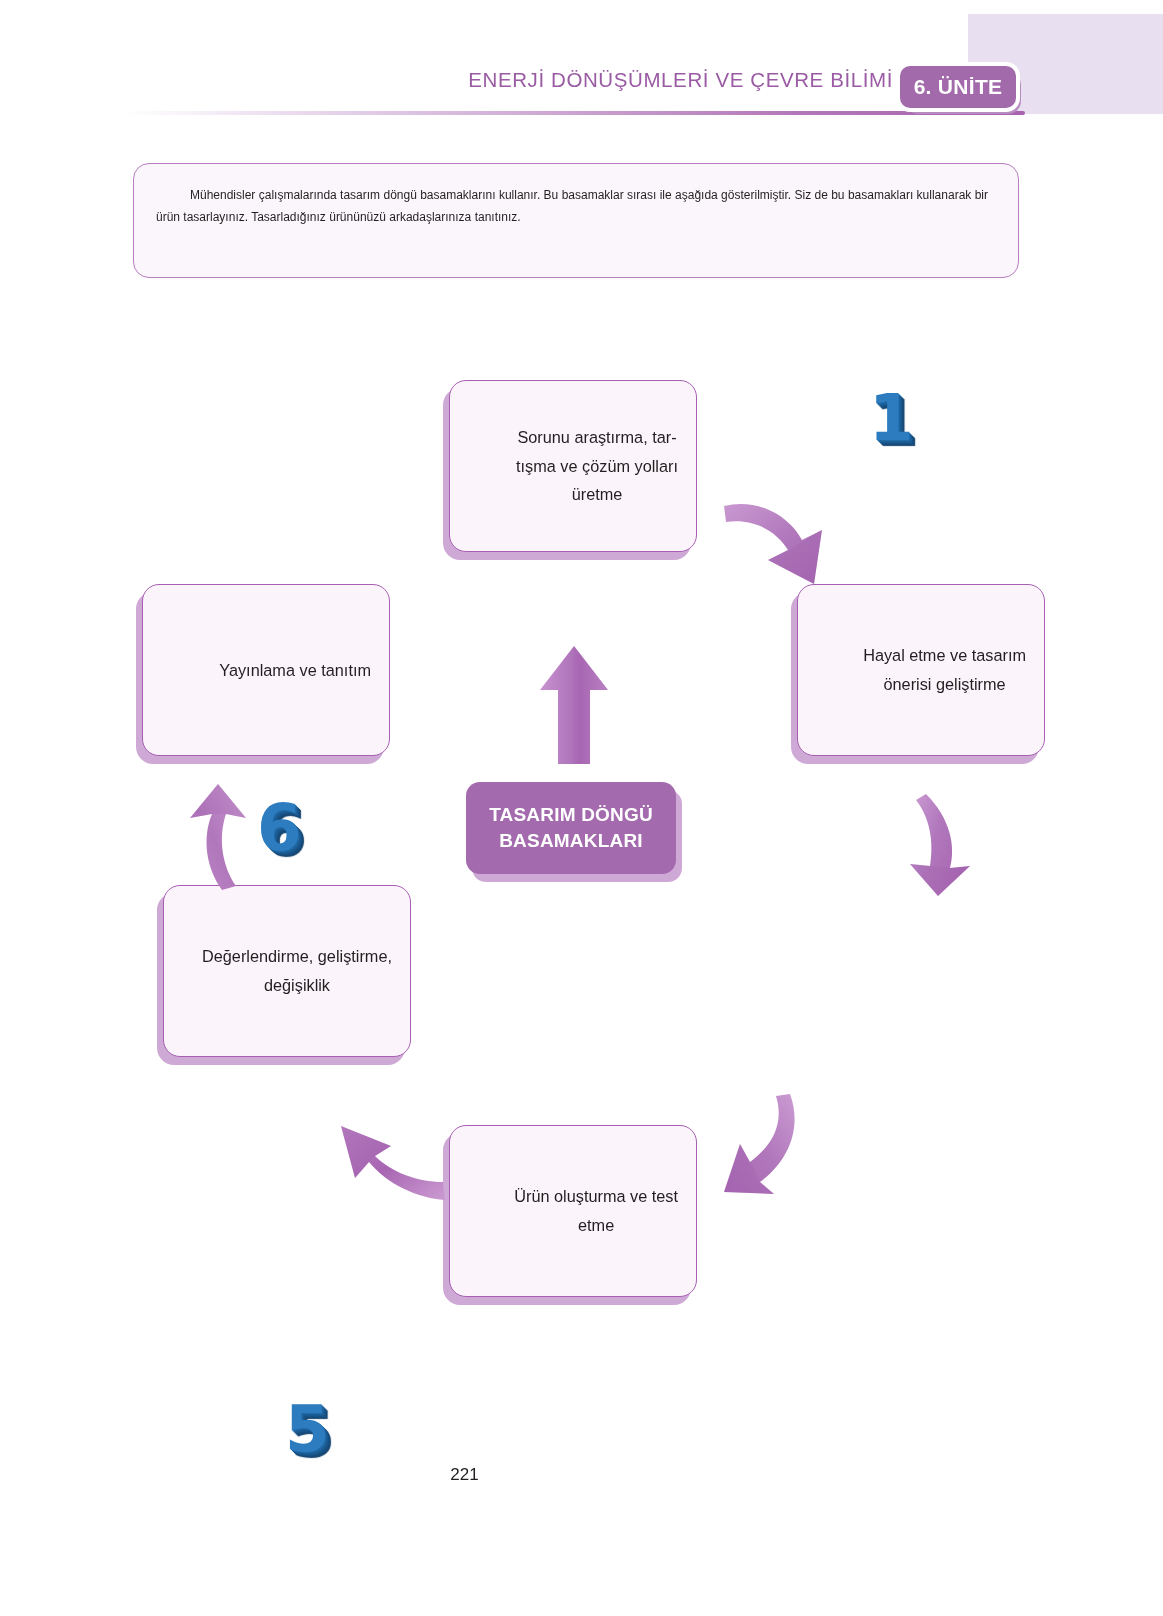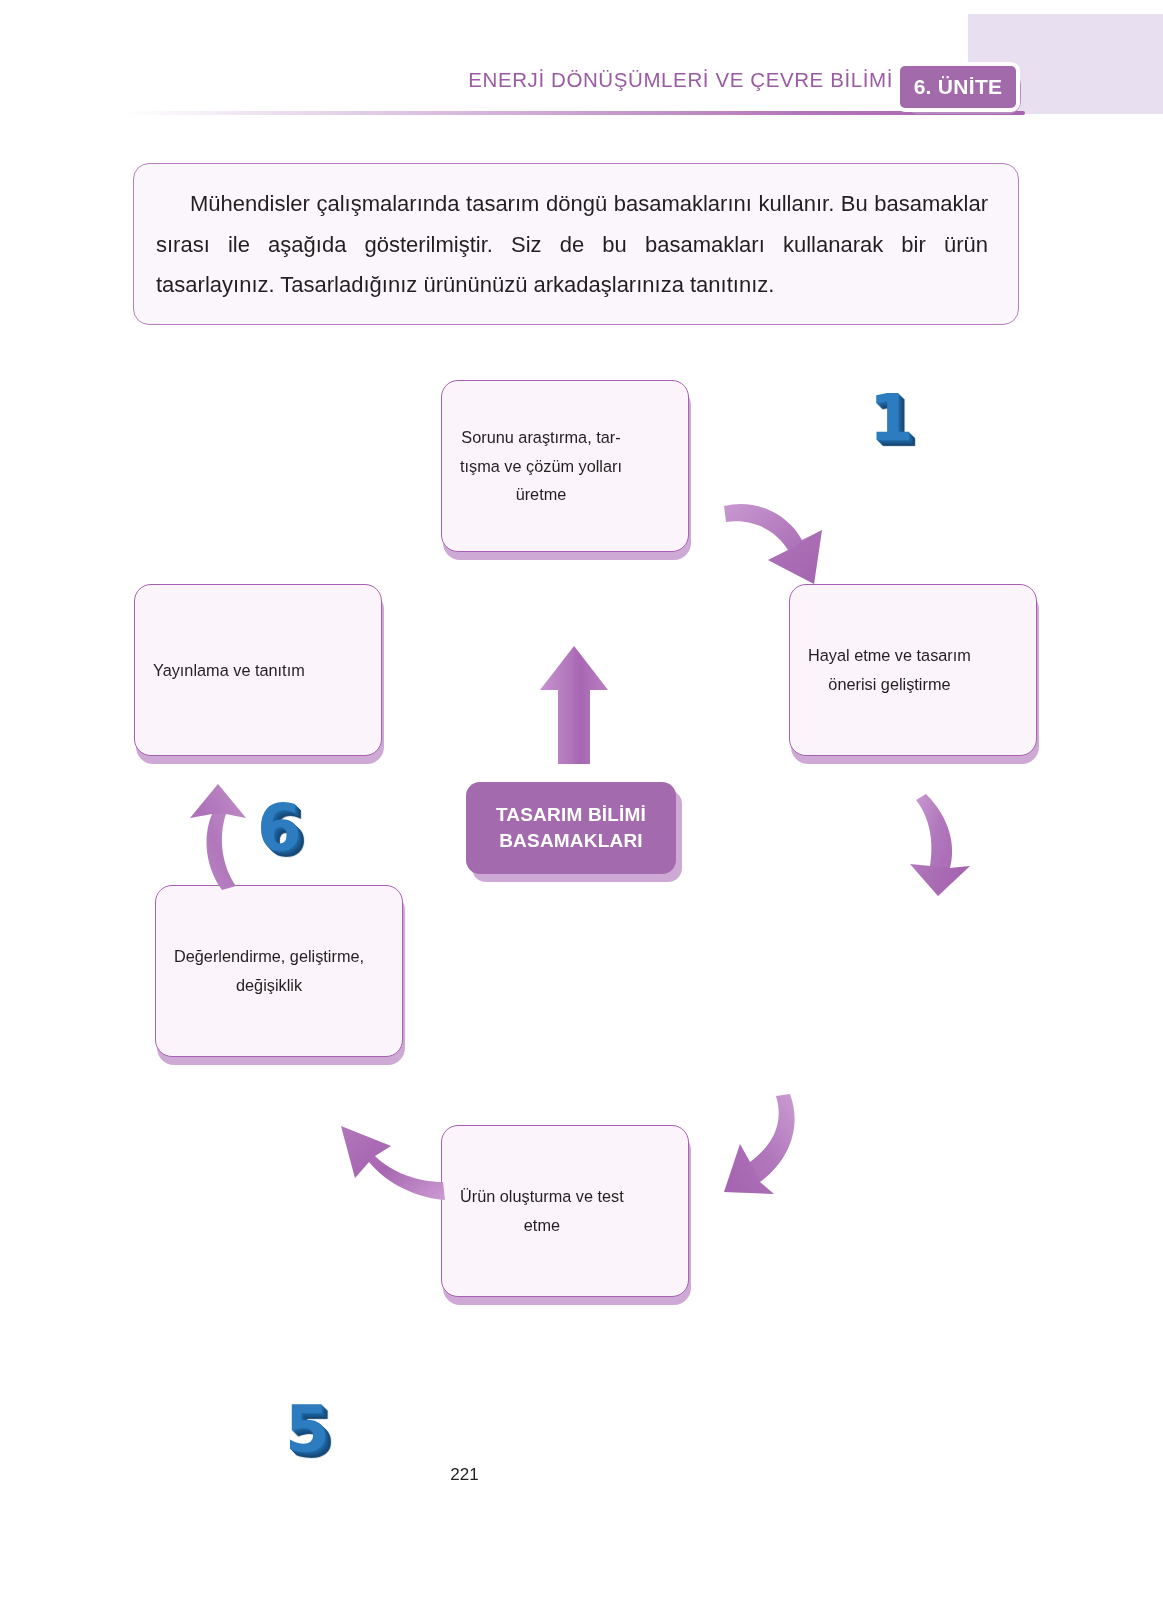--- a/index.html
+++ b/index.html
@@ -52,21 +52,21 @@
     left: 5px; top: 6px;
     width: 116px; height: 42px;
     background: #b78cc0;
     border-radius: 13px;
   }
   #unit-badge {
     position: absolute;
     left: 0; top: 0;
     width: 116px; height: 42px;
     background: #a269ab;
-    border-radius: 5px;
+    border-radius: 10px;
     color: #ffffff;
     font-size: 21px;
     font-weight: bold;
     display: flex;
     align-items: center;
     justify-content: center;
     letter-spacing: 0.3px;
     box-shadow: 0 0 0 4px #ffffff;
   }
 
@@ -75,21 +75,21 @@
     position: absolute;
     left: 133px; top: 163px;
     width: 886px;
     min-height: 115px;
     background: #fbf6fb;
     border: 1.6px solid #b77ec0;
     border-radius: 16px;
     padding: 20px 30px 18px 22px;
   }
   #intro-text {
-    font-size: 22px;
+    font-size: 12px;
     line-height: 1.85;
     color: #231f20;
     text-align: justify;
     text-indent: 34px;
     margin: 0;
     hyphens: manual;
   }
 
   
   #diagram {
@@ -106,28 +106,28 @@
   }
   .step-box .shadow {
     position: absolute;
     left: 6px; top: 8px;
     width: 248px; height: 172px;
     background: #cfa9d6;
     border-radius: 17px;
   }
   .step-box .face {
     position: absolute;
-    left: 4px; top: 0;
+    left: 12px; top: 0;
     width: 248px; height: 172px;
     background: #fbf4fb;
     border: 1.6px solid #a85fb3;
     border-radius: 17px;
     display: flex;
     align-items: center;
-    justify-content: flex-start;
+    justify-content: flex-end;
     padding: 8px 18px;
   }
   .step-label {
     font-size: 16.3px;
     line-height: 1.75;
     color: #231f20;
     text-align: center;
   }
   .step-num {
     position: absolute;
@@ -256,21 +256,21 @@
     <div class="shadow"></div>
     <div class="face">
       <div class="step-label">Yayınlama ve tanıtım</div>
     </div>
     <div class="step-num num">6</div>
   </div>
 
   <div id="center-badge-wrap">
     <div id="center-badge-shadow"></div>
     <div id="center-badge">
-      <span>TASARIM BİLİMİ</span>
+      <span>TASARIM DÖNGÜ</span>
       <span>BASAMAKLARI</span>
     </div>
   </div>
 
   <svg class="arrow" id="arrow-center-up" style="left:530px; top:312px;" width="90" height="130" viewBox="0 0 90 130">
     <defs>
       <linearGradient id="gUp" x1="0" y1="0" x2="1" y2="0">
         <stop offset="0%" stop-color="#c892cf"></stop>
         <stop offset="45%" stop-color="#b075bb"></stop>
         <stop offset="60%" stop-color="#a868b4"></stop>

